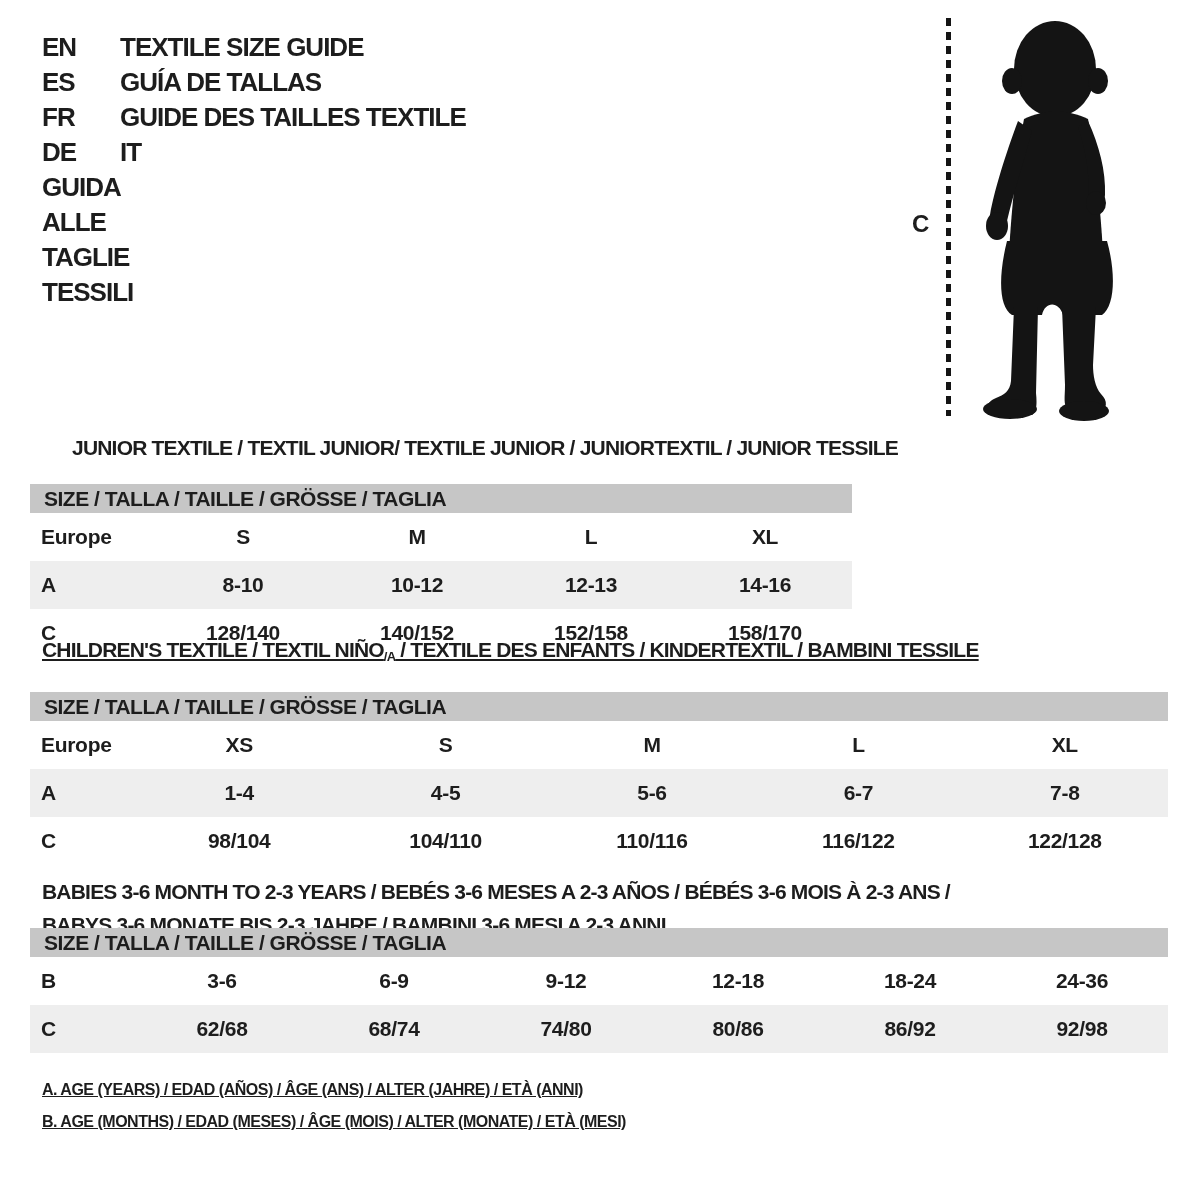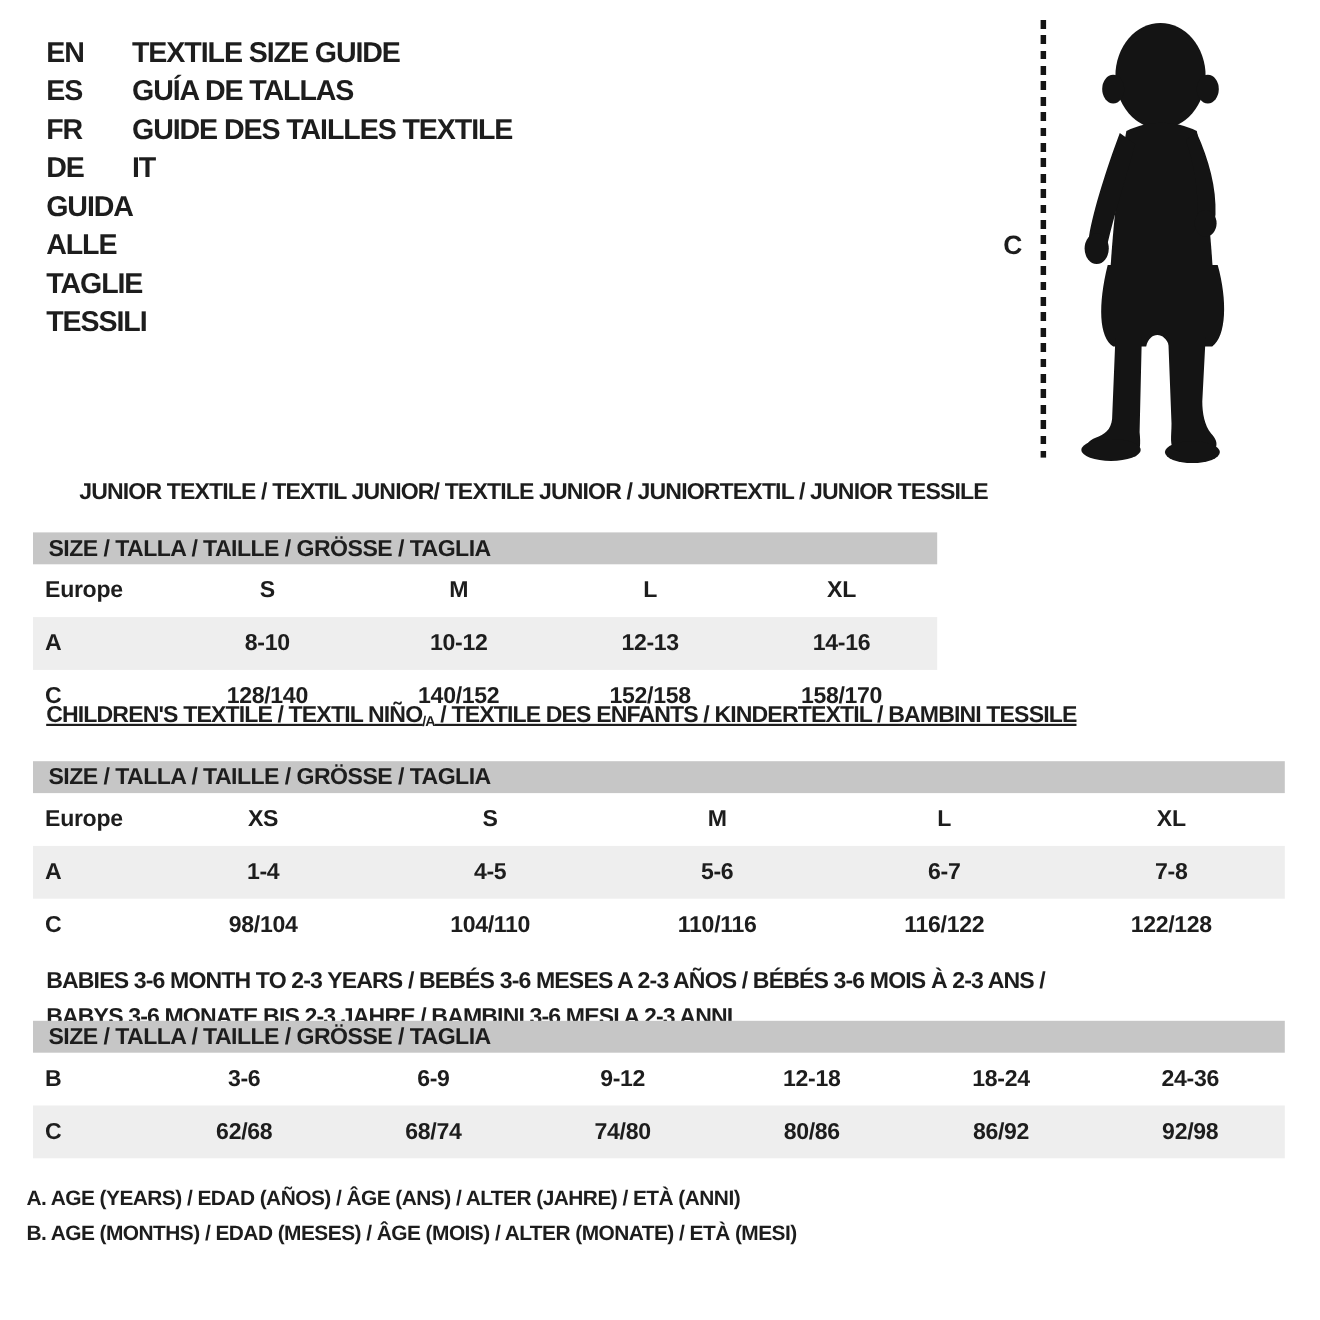--- a/index.html
+++ b/index.html
@@ -48,21 +48,21 @@
   .cols-5{grid-template-columns:106px repeat(5,1fr);}
   .cols-6{grid-template-columns:106px repeat(6,1fr);}
   #junior-table{top:484px;width:822px;}
   #junior-title{left:42px;top:436px;margin-left:30px;}
   #children-title{left:42px;top:638px;text-decoration:underline;}
   #children-table{top:692px;width:1138px;}
   #babies-title{left:42px;top:851px;margin-top:24px;}
   #babies-table{top:928px;width:1138px;}
 
   
-  .legend{left:24px;top:1074px;font-size:19px;line-height:32px;letter-spacing:-0.5px;}
+  .legend{left:42px;top:1074px;font-size:16px;line-height:32px;letter-spacing:-0.5px;text-decoration:underline;}
 </style>
 </head>
 <body style="--header-bar: #c6c6c6; --row-shade: #eeeeee; --text: #1d1d1d; --silhouette: #141414;">
 
 <div class="abs lang">
   <div>EN</div>
   <div>TEXTILE SIZE GUIDE</div>
   <div>ES</div>
   <div>GUÍA DE TALLAS</div>
   <div>FR</div>

